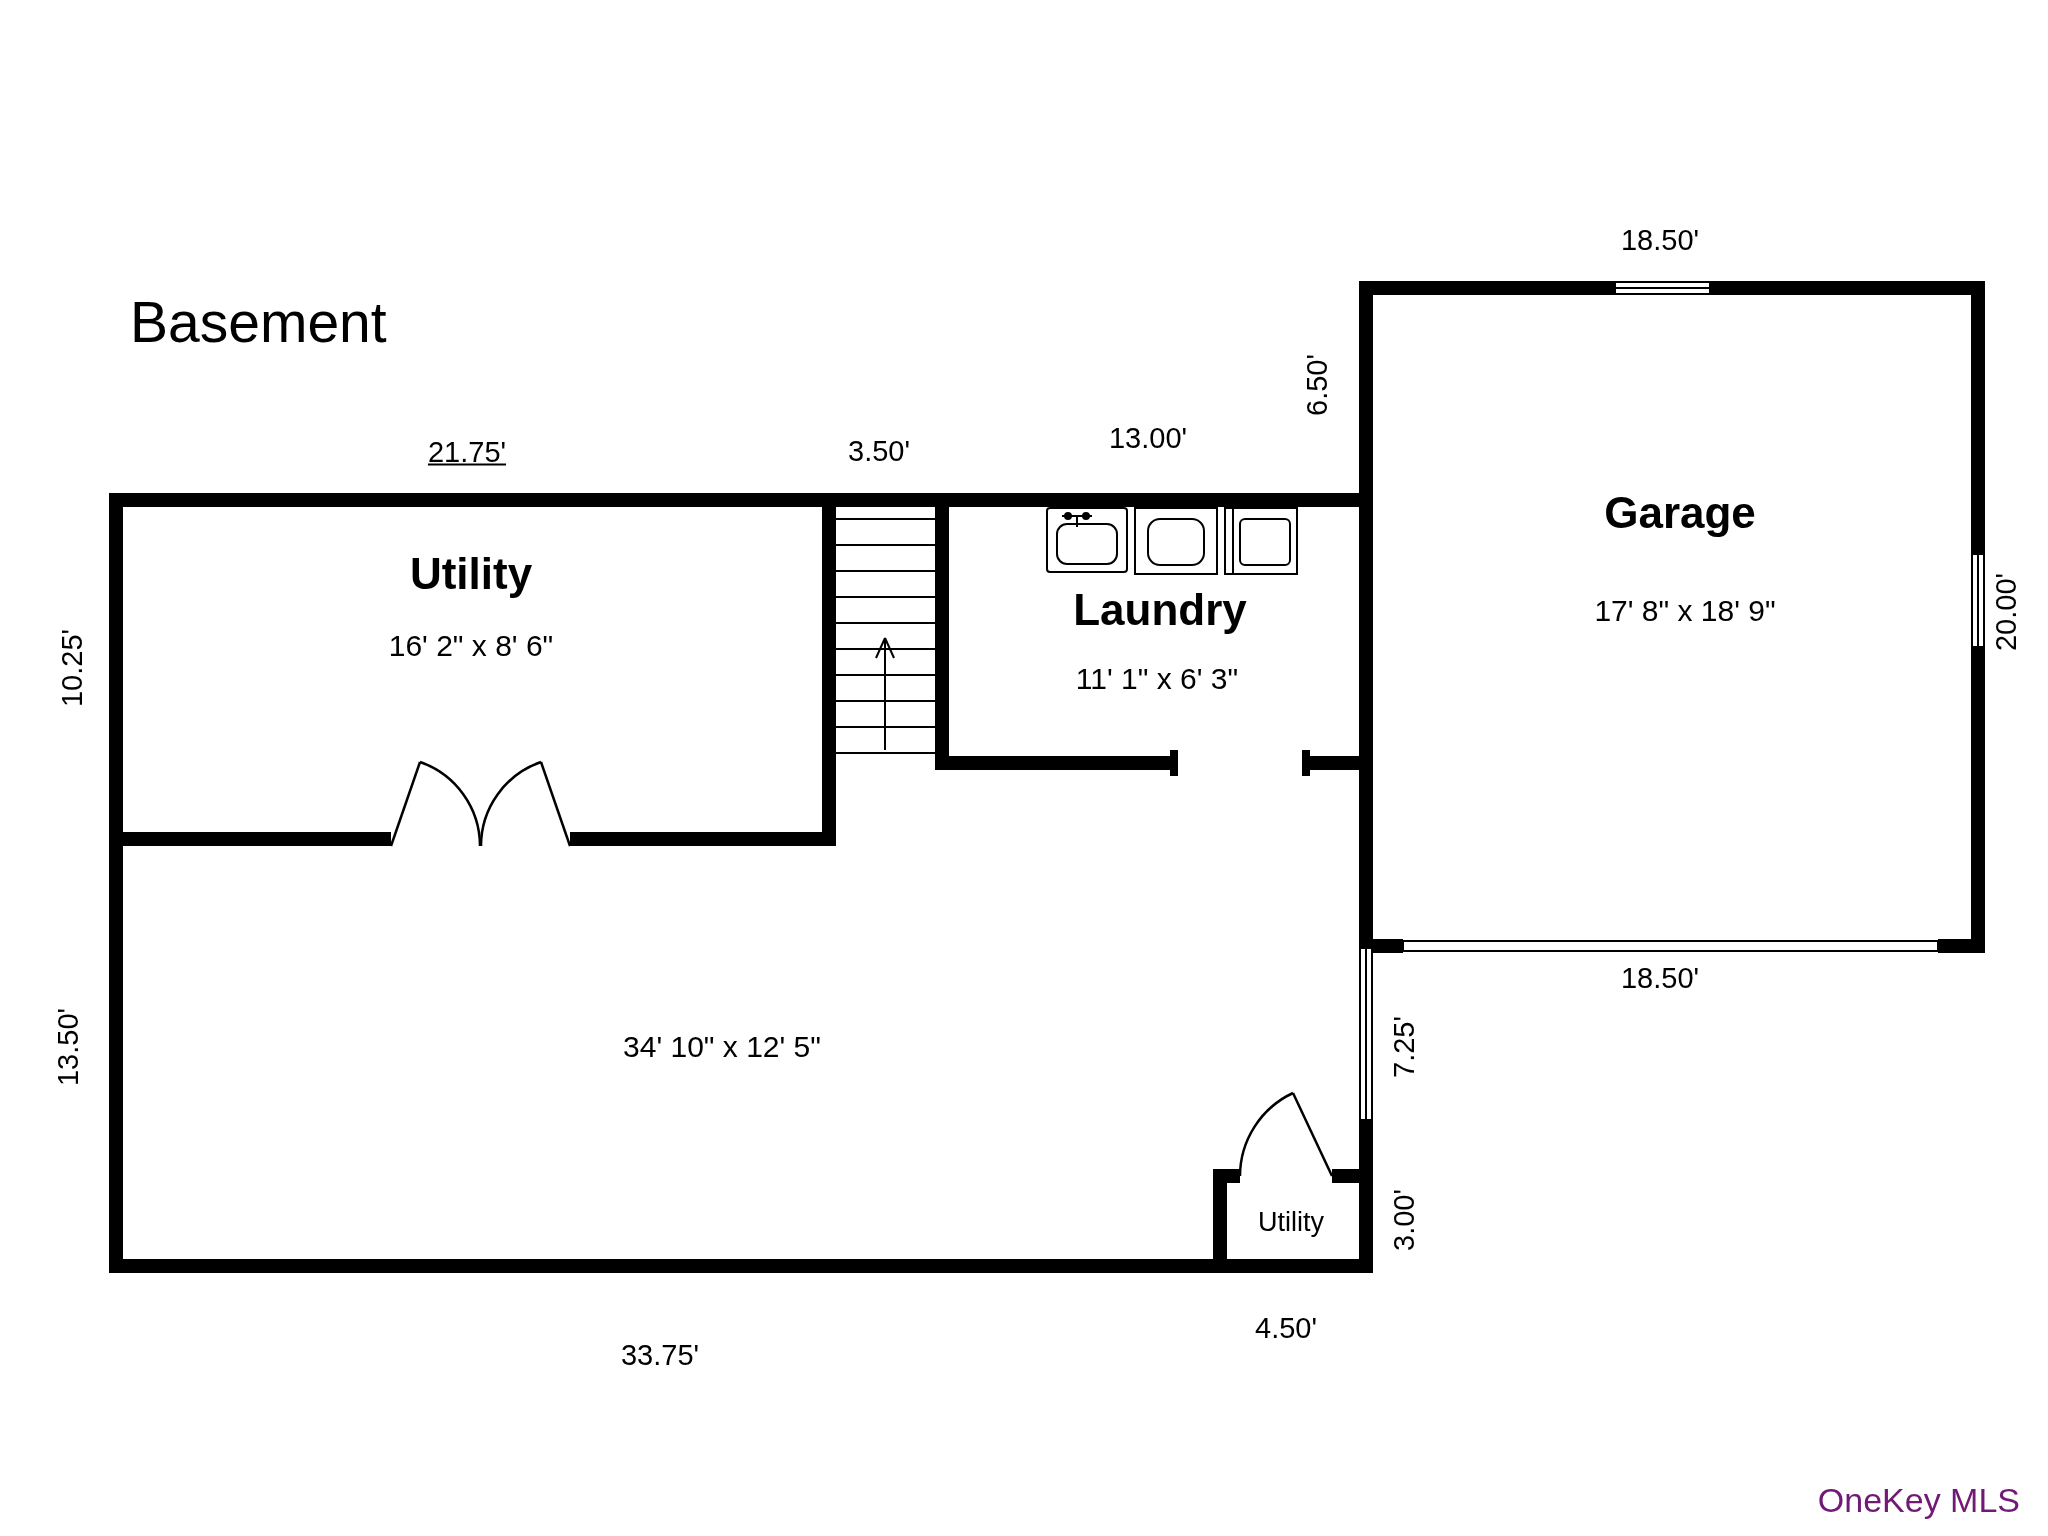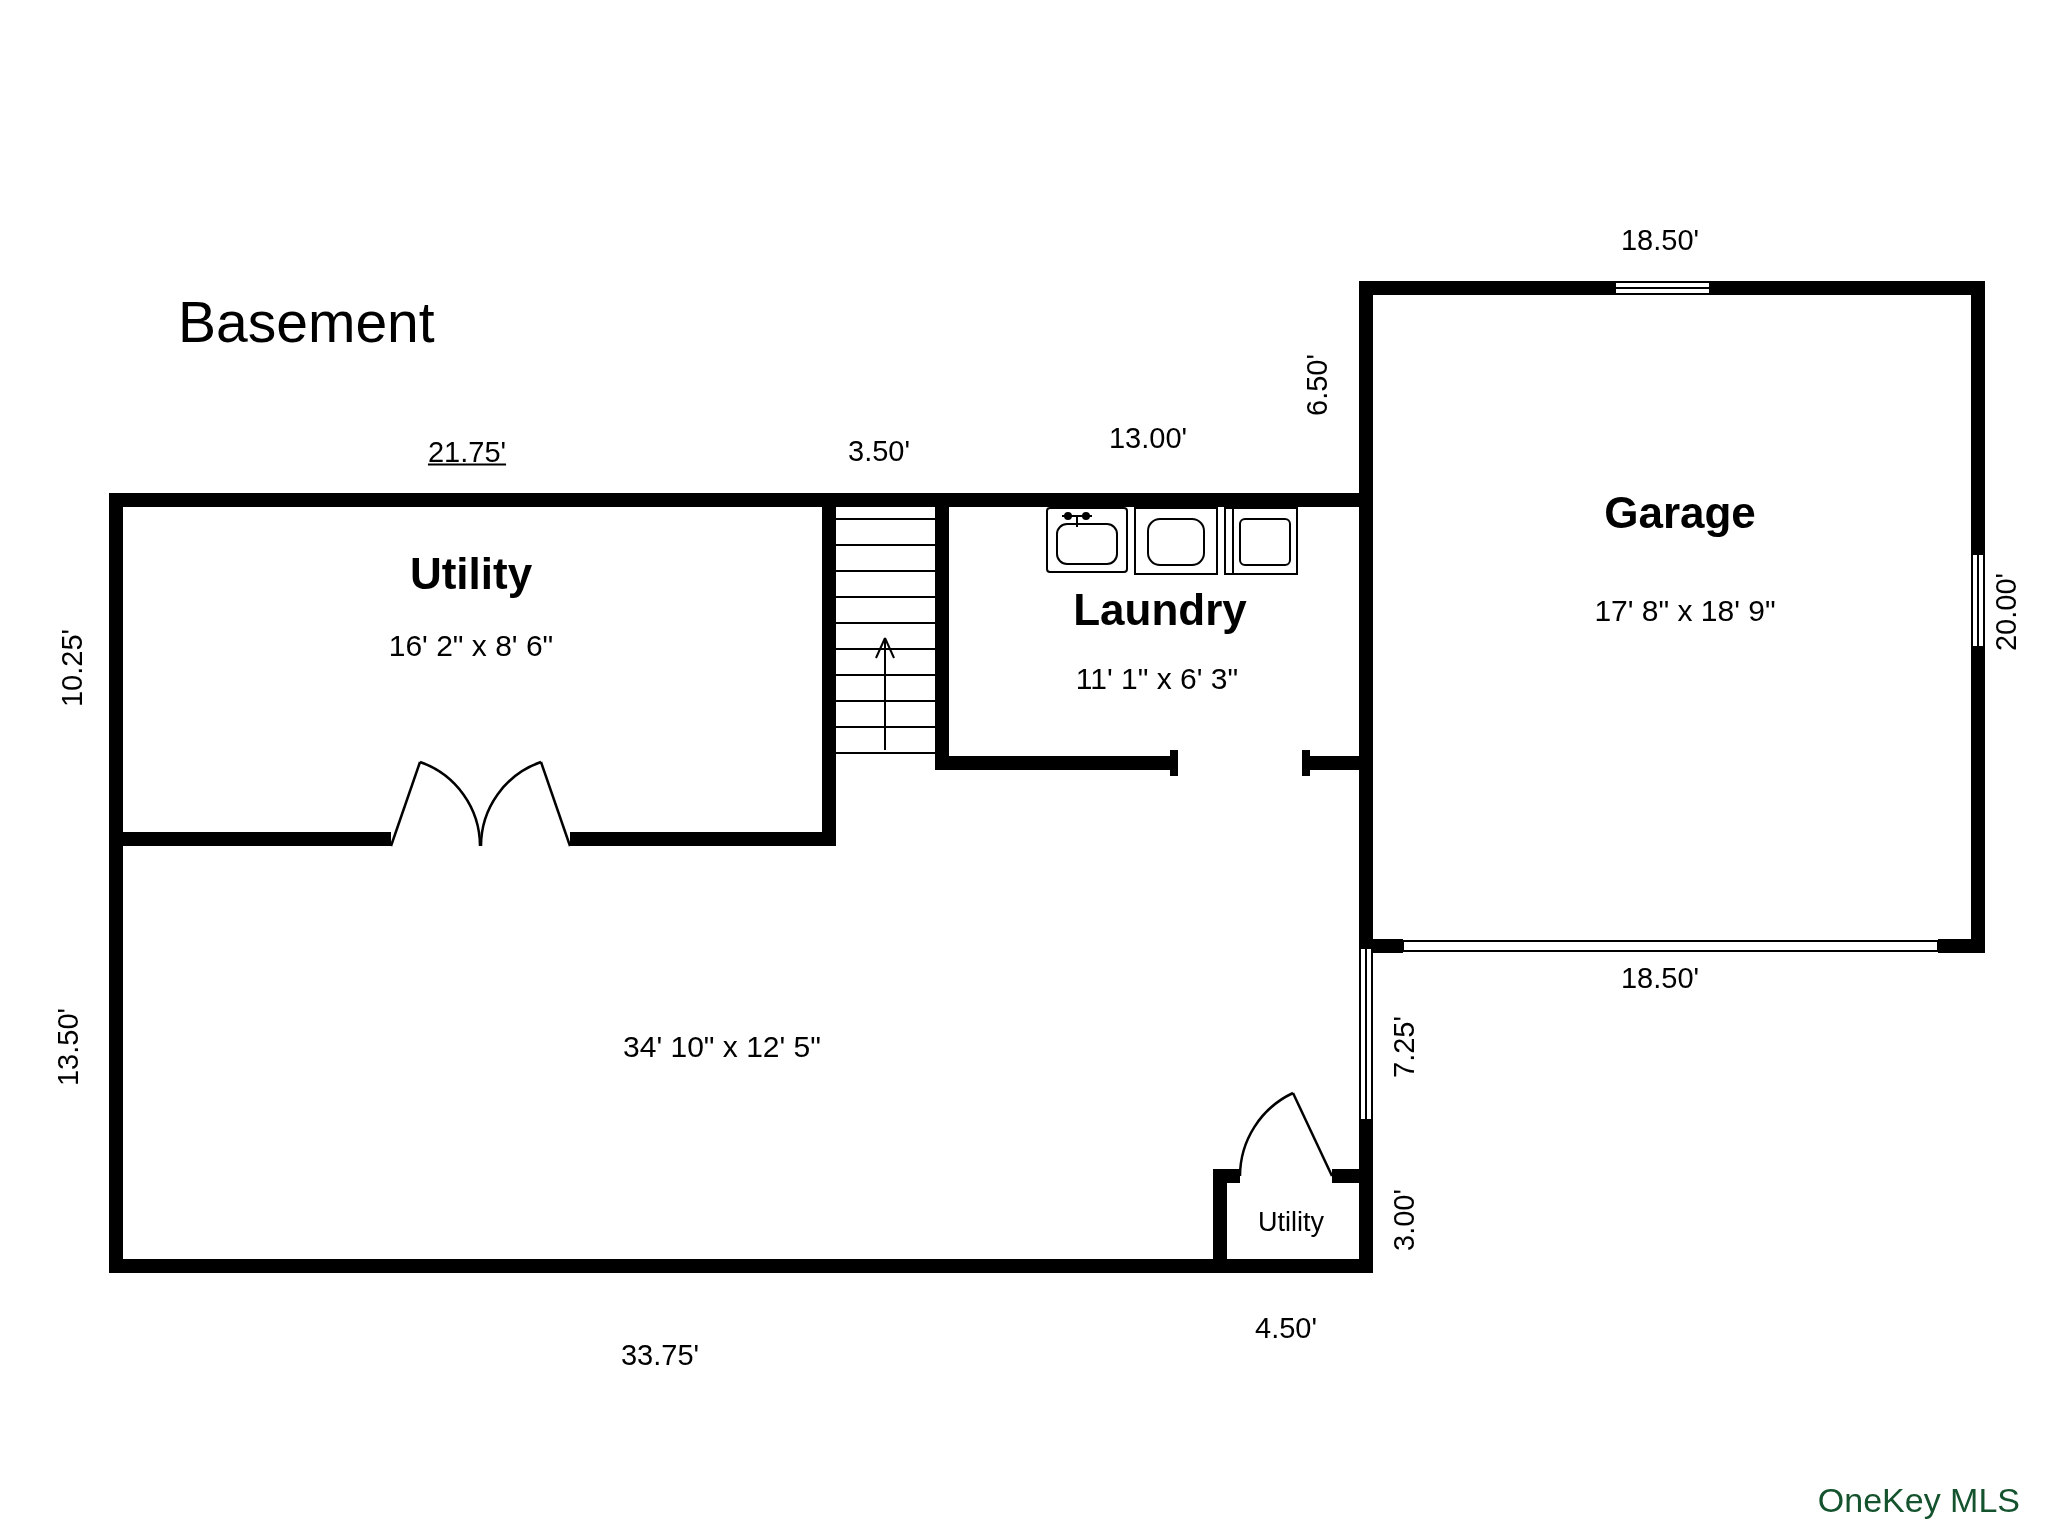--- a/index.html
+++ b/index.html
@@ -28,21 +28,21 @@
     line-height: 1;
   }
   .rname { font-size: 44px; font-weight: bold; }
   .rdims { font-size: 30px; }
   .cname { font-size: 27px; }
   .watermark {
     position: absolute;
     right: 28px;
     bottom: 16px;
     font-size: 34px;
-    color: #14532d;
+    color: #701a75;
     white-space: nowrap;
   }
 </style>
 </head>
 <body>
 
 <div id="stage">
 
   <svg id="plan-svg" width="2048" height="1536" viewBox="0 0 2048 1536">
 
@@ -141,21 +141,21 @@
         <rect x="1148" y="519" width="56" height="46" rx="12"></rect>
       </g>
       <g>
         <rect x="1225" y="508" width="72" height="66"></rect>
         <line x1="1233" y1="508" x2="1233" y2="574"></line>
         <rect x="1240" y="519" width="50" height="46" rx="5"></rect>
       </g>
     </g>
   </svg>
 
-  <div class="title" style="left:130px; top:294px;margin-left:48px;">Basement</div>
+  <div class="title" style="left:130px; top:294px;">Basement</div>
 
   <div class="lbl rname" style="left:471px; top:574px;">Utility</div>
   <div class="lbl rdims" style="left:471px; top:646px;">16' 2" x 8' 6"</div>
 
   <div class="lbl rname" style="left:1160px; top:610px;">Laundry</div>
   <div class="lbl rdims" style="left:1157px; top:679px;">11' 1" x 6' 3"</div>
 
   <div class="lbl rname" style="left:1680px; top:513px;">Garage</div>
   <div class="lbl rdims" style="left:1685px; top:611px;">17' 8" x 18' 9"</div>
 

